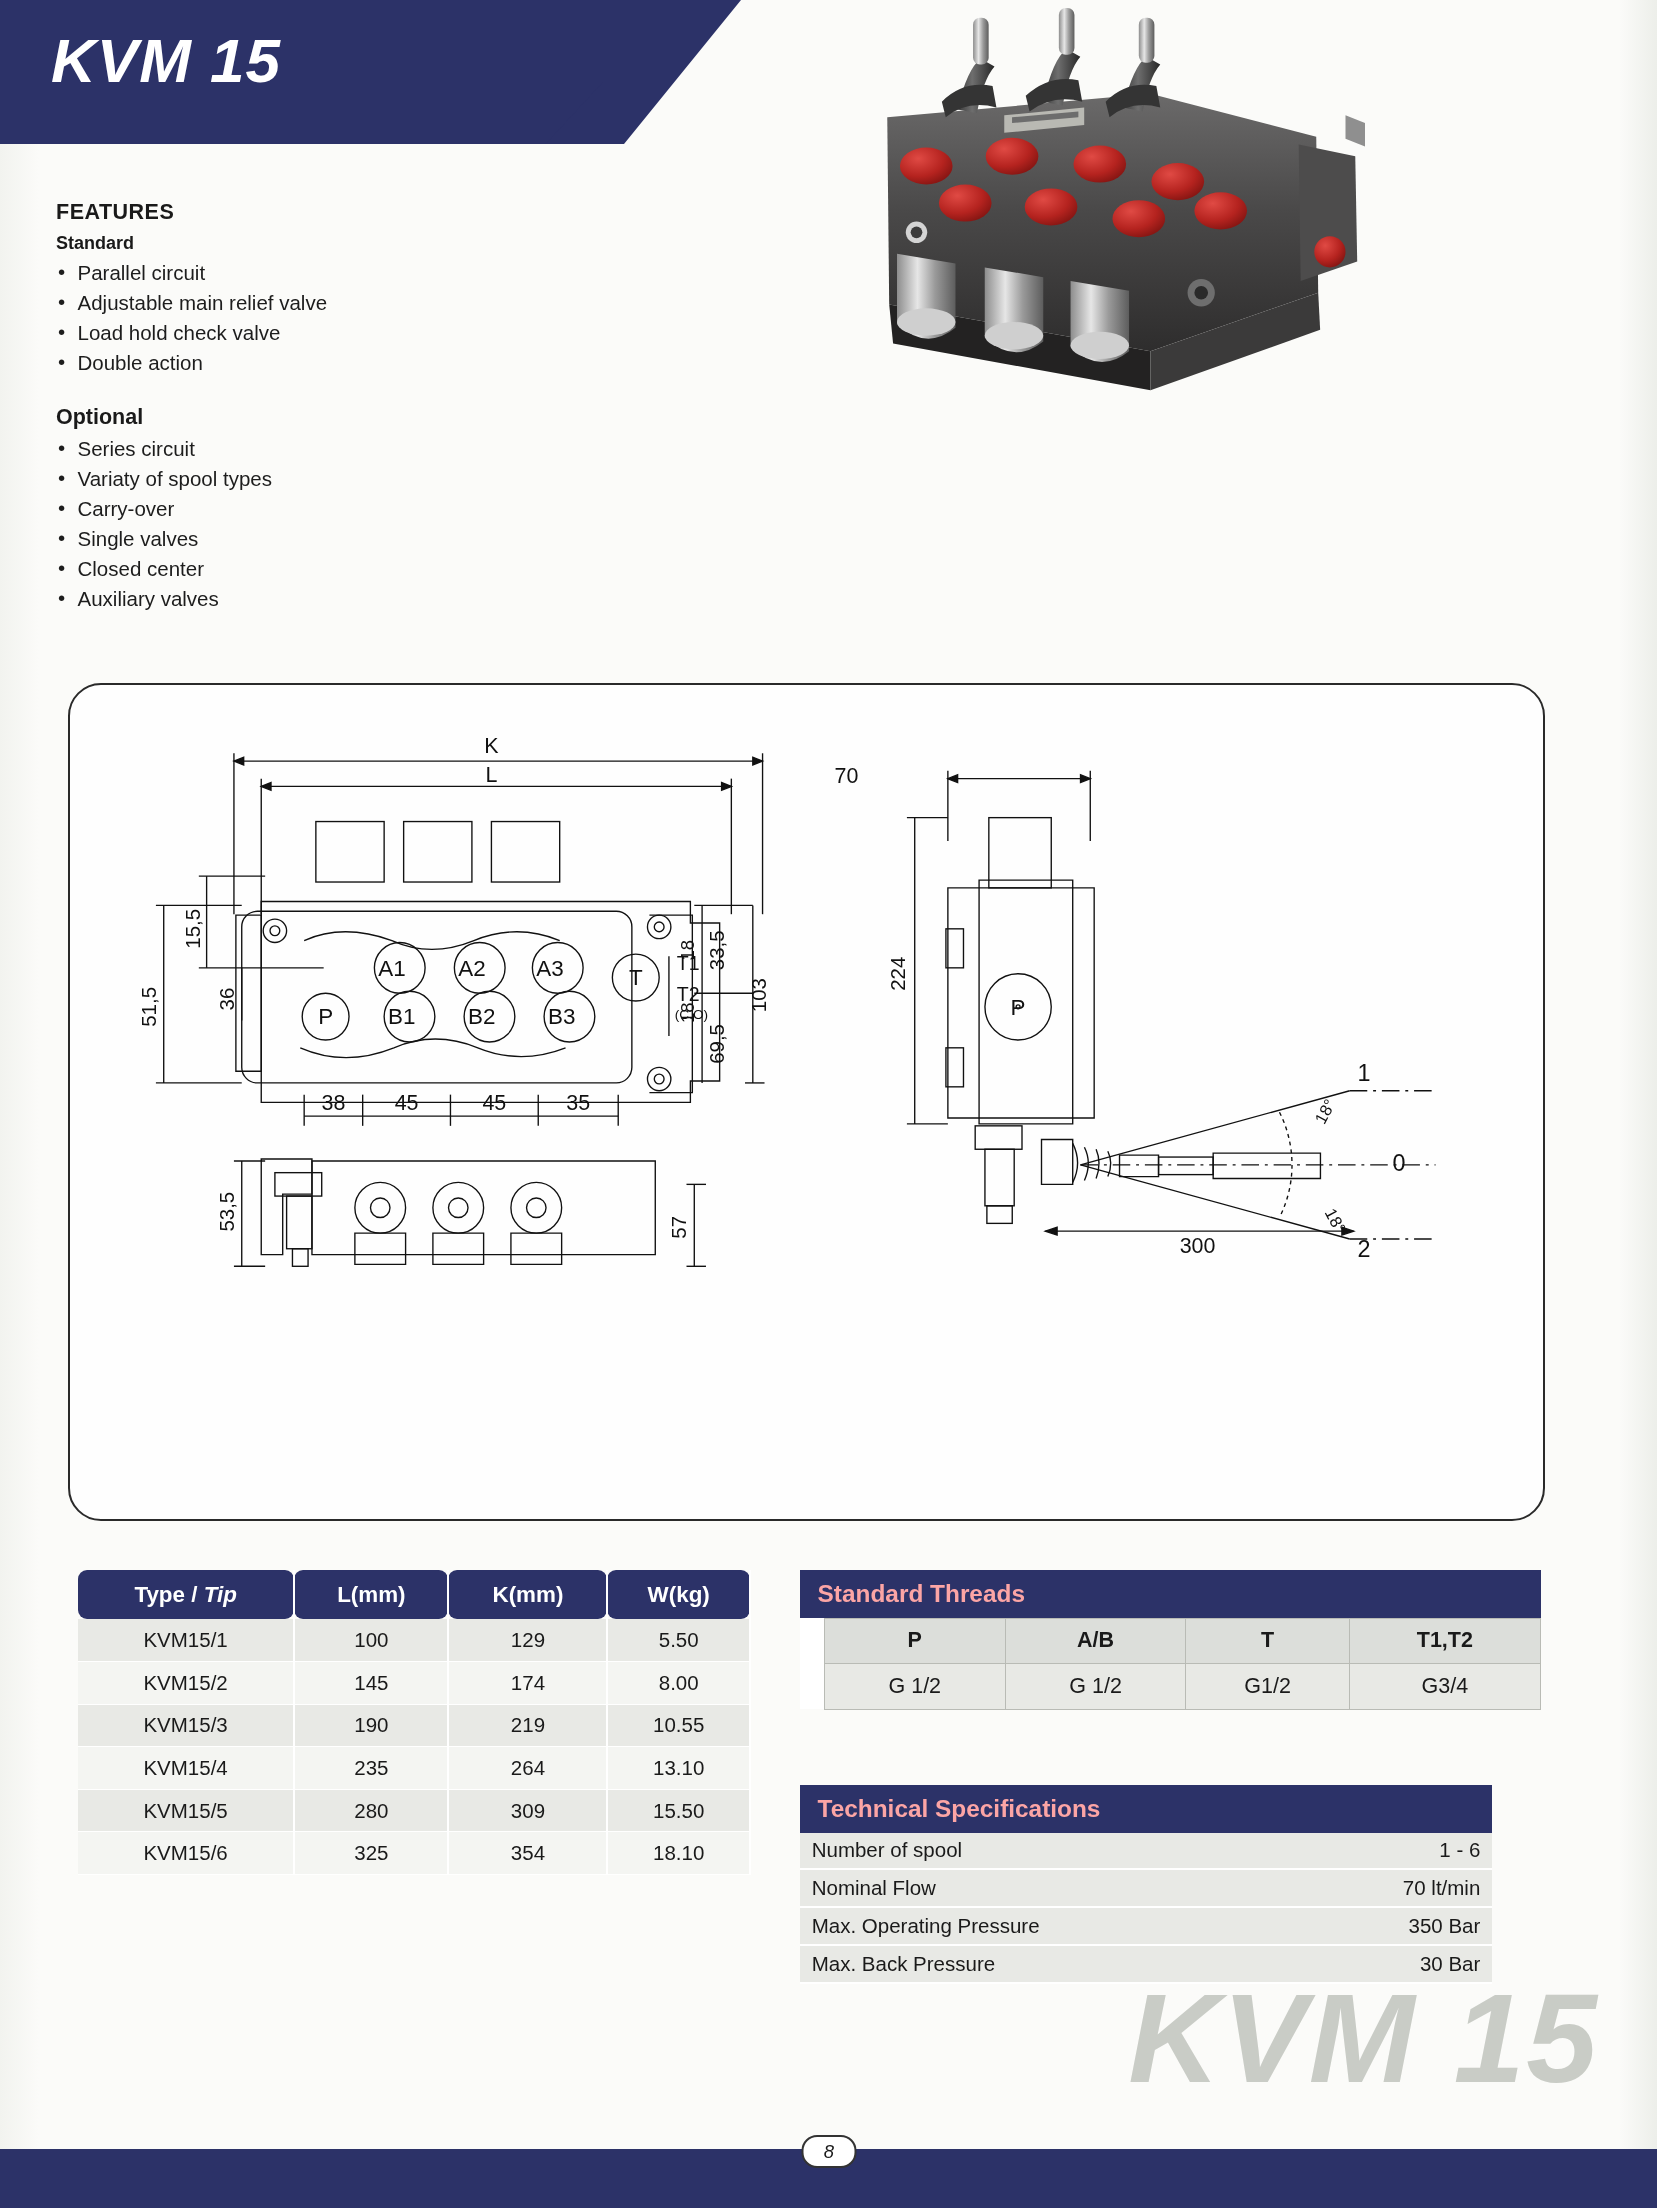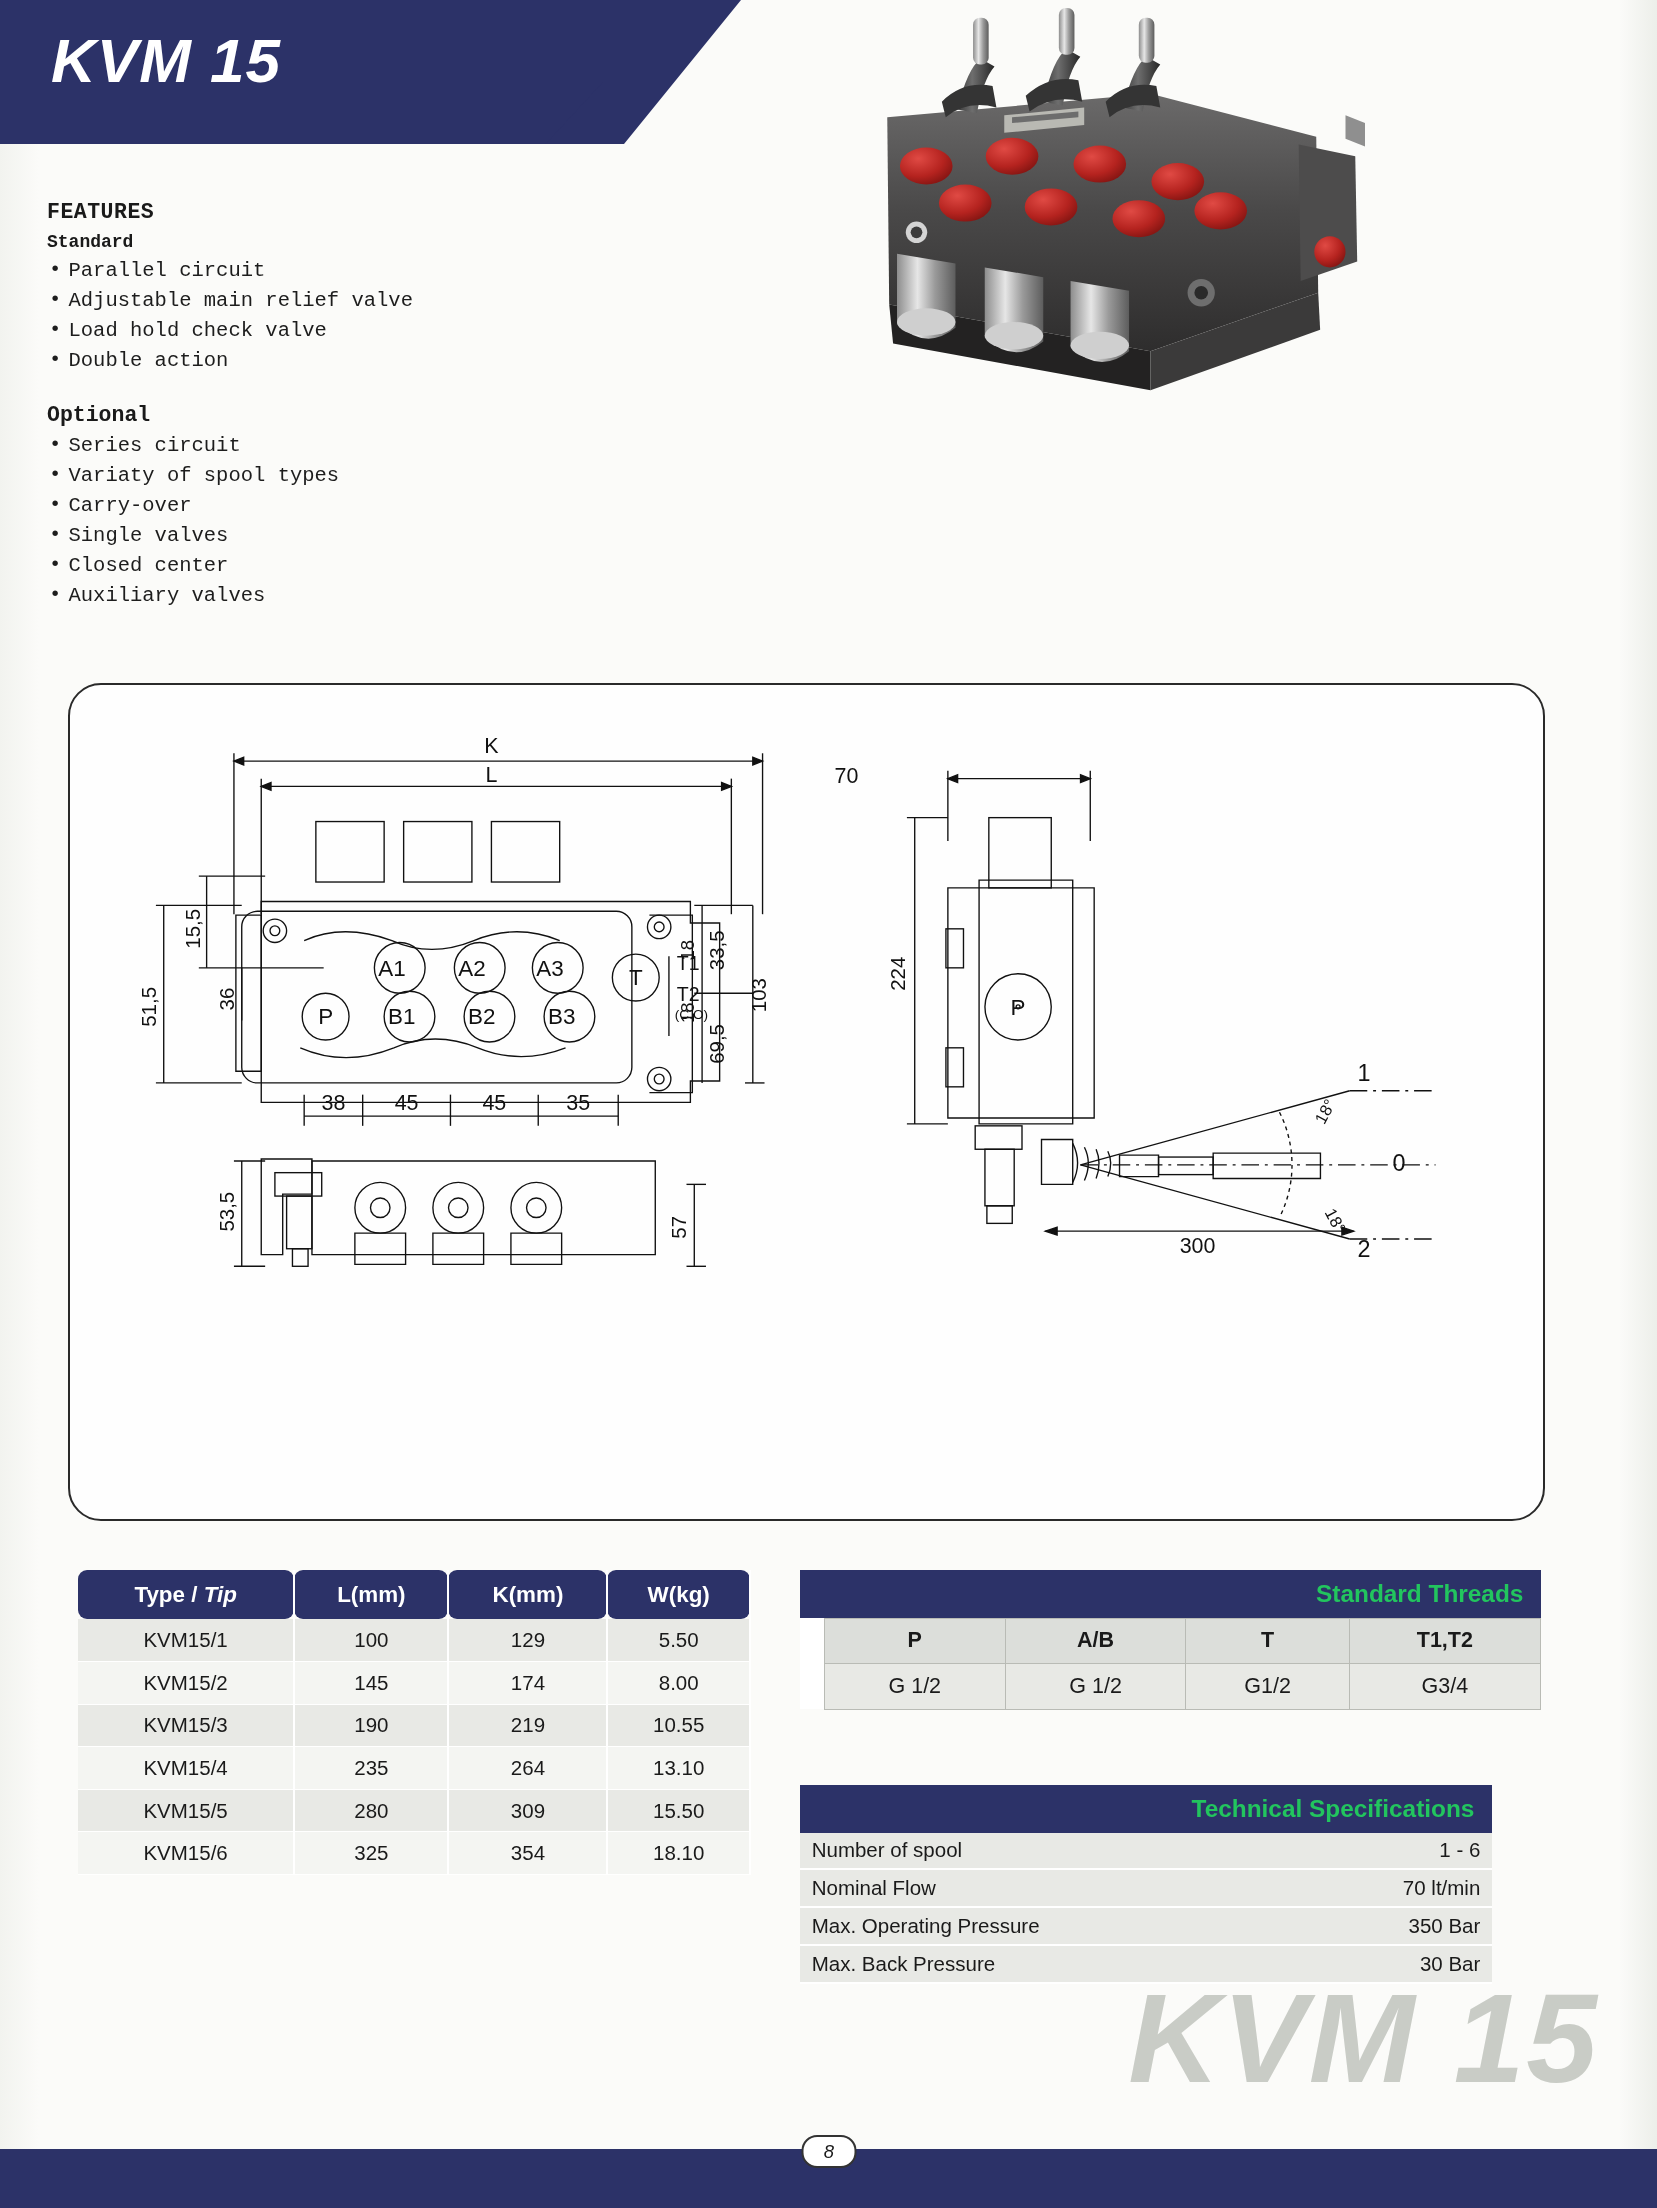--- a/index.html
+++ b/index.html
@@ -31,21 +31,21 @@
     position:absolute;left:398px;top:82px;width:205px;height:62px;
     background:#2c3268;
     clip-path:polygon(0 0,100% 0,72% 100%,0 100%);
   }
   .model-title{
     position:absolute;left:51px;top:25px;
     font-size:62px;font-style:italic;font-weight:bold;color:#ffffff;
     letter-spacing:1px;
   }
   
-  .features{position:absolute;left:47px;top:200px;width:410px;font-family:Liberation Mono, monospace;}
+  .features{position:absolute;left:56px;top:200px;width:410px;}
   .feat-h{font-size:21.5px;font-weight:bold;letter-spacing:0.5px;}
   .feat-sub{font-size:18px;font-weight:bold;margin-top:7.8px;}
   .feat-list{list-style:none;margin:3.9px 0 0 0;padding:0;}
   .feat-list li{
     font-size:20.5px;line-height:30px;padding-left:21.5px;position:relative;color:#1d1d1d;
   }
   .feat-list li:before{
     content:"•";position:absolute;left:2px;top:-1px;font-size:20.5px;
   }
   .opt-h{font-size:21.5px;font-weight:bold;margin-top:27px;}
@@ -72,23 +72,22 @@
   .tbl-left th.ital i{font-style:italic;}
   .tbl-left td{
     text-align:center;padding:8.8px 5.9px;border-right:2px solid #ffffff;
     border-bottom:1px solid #ffffff;
   }
   .tbl-left tbody tr:nth-child(odd) td{background:#e8e9e5;}
   .tbl-left tbody tr:nth-child(even) td{background:#f4f5f2;}
   .tbl-left td:first-child{text-align:center;}
 
   .sec-head{
-    background:#2c3268;color:#22c55e;font-size:24.4px;font-weight:bold;
+    background:#2c3268;color:#fca5a5;font-size:24.4px;font-weight:bold;
     padding:9.8px 17.6px;
-    text-align:right;
   }
   .thr-wrap{position:absolute;left:800px;top:1570px;width:741px;}
   .thr-table{width:100%;border-collapse:collapse;font-size:21.5px;}
   .thr-table td,.thr-table th{
     border:1px solid #b9bbb5;padding:9.8px 3.9px;text-align:center;background:#e8e9e5;
   }
   .thr-table th{font-weight:bold;background:#dcdeda;}
   .thr-blank{background:#ffffff !important;border:none !important;}
 
   .spec-wrap{position:absolute;left:800px;top:1785px;width:692px;}

